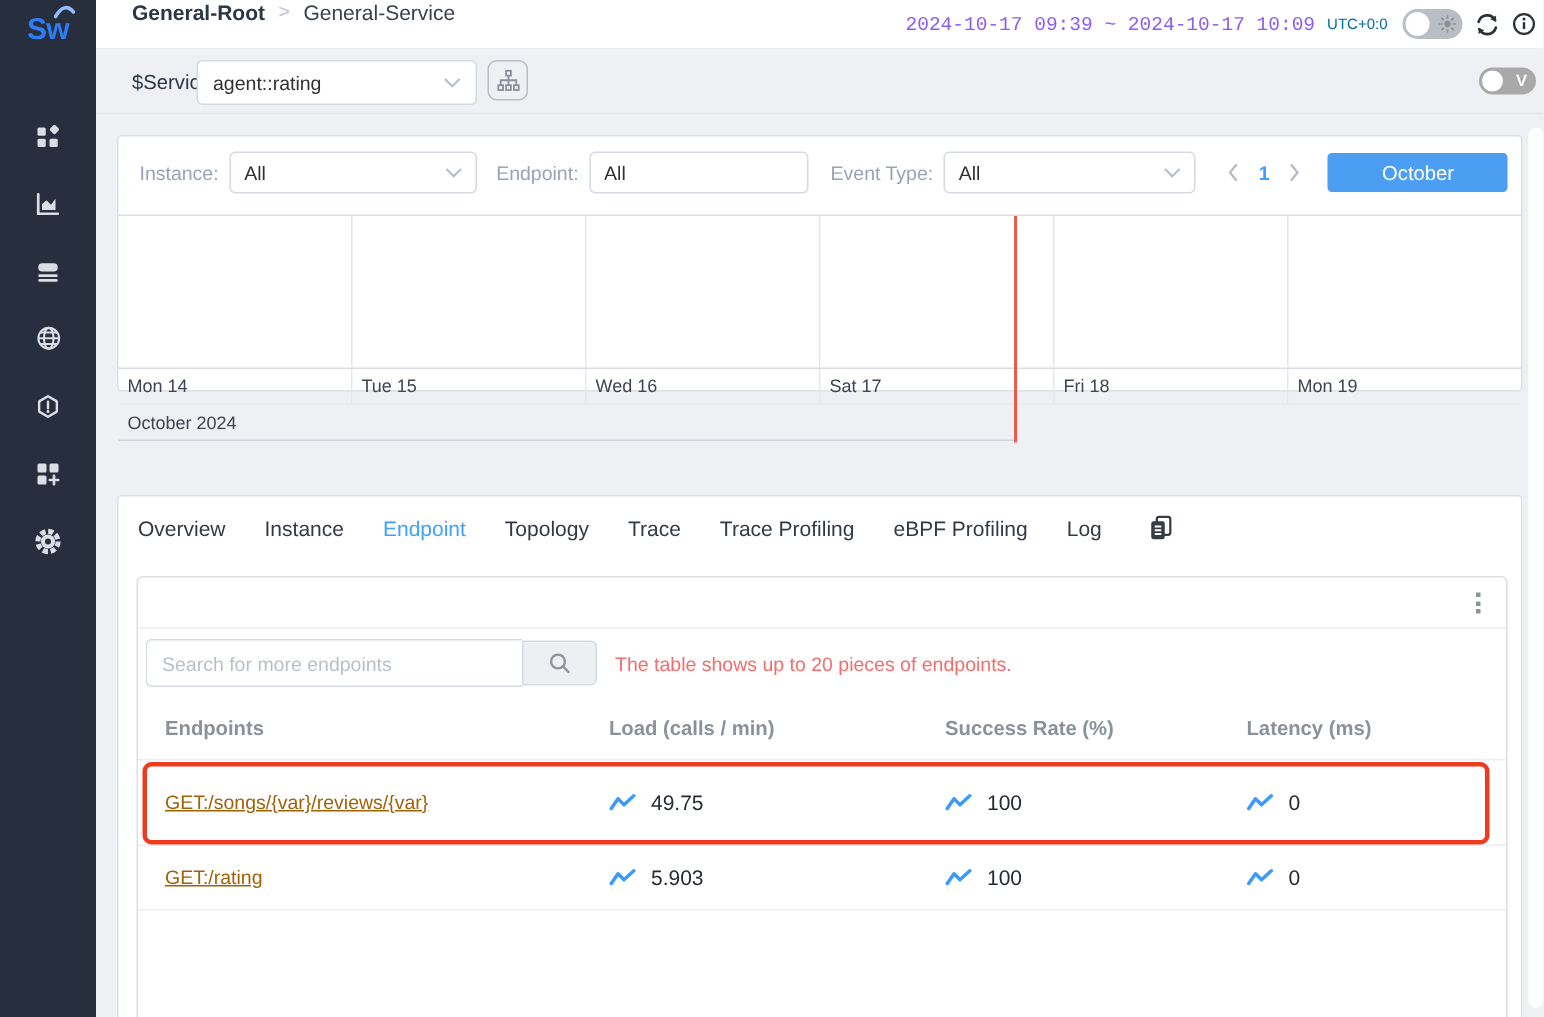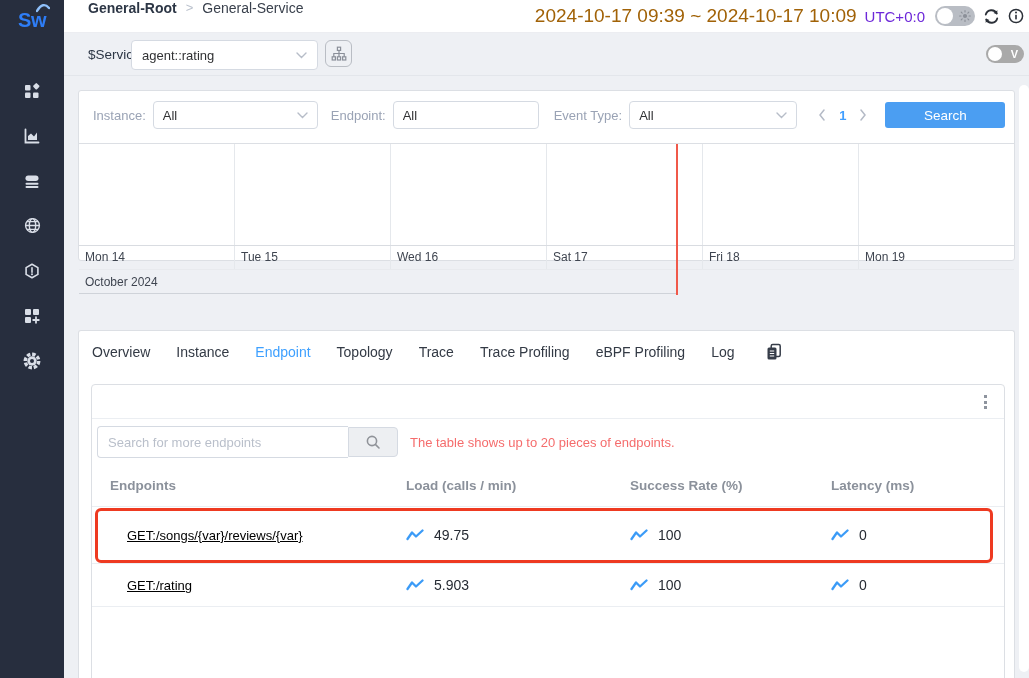--- a/index.html
+++ b/index.html
@@ -17,22 +17,22 @@
   .side-nav { margin-top:28px; display:flex; flex-direction:column; }
   .nav-item { height:45px; display:flex; align-items:center; justify-content:center; cursor:pointer; }
   .nav-icon svg { display:block; }
   
   .topbar { position:absolute; left:64px; top:0; width:965px; height:33px; background:#fff; border-bottom:1px solid #ecedf1; }
   .breadcrumb { position:absolute; left:24px; top:0; height:24px; display:flex; gap:9px; font-size:14px; }
   .bc-root { font-weight:bold; color:#2c3645; }
   .bc-sep { color:#b9c0cc; font-size:13px; }
   .bc-current { color:#3a414d; }
   .topbar-right { position:absolute; right:5px; top:0; height:32px; display:flex; align-items:center; gap:8px; }
-  .time-range { font-family:Liberation Sans, sans-serif; font-size:19px; color:#a16207; }
-  .timezone { font-size:15px; color:#6d28d9; margin-right:2px; }
+  .time-range { font-family:Liberation Mono, monospace; font-size:13px; color:#8b5cf6; }
+  .timezone { font-size:10px; color:#0369a1; margin-right:2px; }
   .toggle { position:relative; width:40px; height:20px; border-radius:10px; background:#b9bdc4; cursor:pointer; }
   .toggle .knob { position:absolute; left:2px; top:2px; width:16px; height:16px; border-radius:50%; background:#fff; }
   .toggle .sun { position:absolute; right:4px; top:4px; }
   .icon-btn { display:flex; align-items:center; justify-content:center; cursor:pointer; }
   
   .servicebar { position:absolute; left:64px; top:33px; width:965px; height:43px; background:#eef0f4; border-bottom:1px solid #e3e6eb; }
   .svc-label { position:absolute; left:24px; top:14px; font-size:13.5px; color:#2c3645; }
   .svc-select { position:absolute; left:67px; top:7px; width:187px; height:30px; background:#fff; border:1px solid #d5dae2; border-radius:4px;
     display:flex; align-items:center; padding:0 10px; font-size:13px; color:#303133; cursor:pointer; }
   .svc-select .chev { margin-left:auto; }
@@ -86,21 +86,21 @@
   .ep-search-btn { width:50px; height:30px; background:#edeff2; border:1px solid #d5dae2; border-radius:0 4px 4px 0;
     display:flex; align-items:center; justify-content:center; cursor:pointer; }
   .notice { margin-left:12px; font-size:13px; color:#f56c6c; }
   .t-head { display:flex; align-items:center; height:42px; border-bottom:1px solid #ebeef2; color:#8b919b; font-weight:bold; font-size:13.5px; }
   .c1 { width:314px; padding-left:18px; }
   .c2 { width:200px; }
   .c3 { width:201px;margin-left:24px; }
   .c4 { flex:1; }
   .t-row { position:relative; display:flex; align-items:center; height:57px; border-bottom:1px solid #ebeef2; }
   .t-row:last-child { height:43px; }
-  .ep-link { font-size:13px; color:#000000; text-decoration:underline; cursor:pointer;margin-left:17px; }
+  .ep-link { font-size:13px; color:#a16207; text-decoration:underline; cursor:pointer; }
   .val-cell { display:flex; align-items:center; }
   .val-cell .val { margin-left:10px; font-size:14px; color:#262b33; }
   .red-annotation { position:absolute; left:3px; right:11px; top:1px; bottom:0; border:3px solid #ee3a21; border-radius:6px; pointer-events:none; }
   
   .scrollbar-thumb { position:absolute; right:0; top:85px; width:10px; height:587px; background:#fff; border-radius:5px; z-index:6; }
 </style>
 </head>
 <body>
 
 <div class="sidebar">
@@ -261,21 +261,21 @@
             <path d="M6 1 L2 6 L6 11" fill="none" stroke="#b4bac6" stroke-width="1.5" stroke-linecap="round"></path>
           </svg>
       </span>
       <span class="pg-num">1</span>
       <span class="pg-arrow">
         <svg width="8" height="12" viewBox="0 0 8 12">
             <path d="M2 1 L6 6 L2 11" fill="none" stroke="#b4bac6" stroke-width="1.5" stroke-linecap="round"></path>
           </svg>
       </span>
     </div>
-    <button class="search-btn">Search</button>
+    <button class="search-btn">October</button>
   </div>
   <div class="timeline">
     <div class="tl-chart">
         <div class="tl-cell"></div>
         <div class="tl-cell"></div>
         <div class="tl-cell"></div>
         <div class="tl-cell"></div>
         <div class="tl-cell"></div>
         <div class="tl-cell"></div>
       </div>

